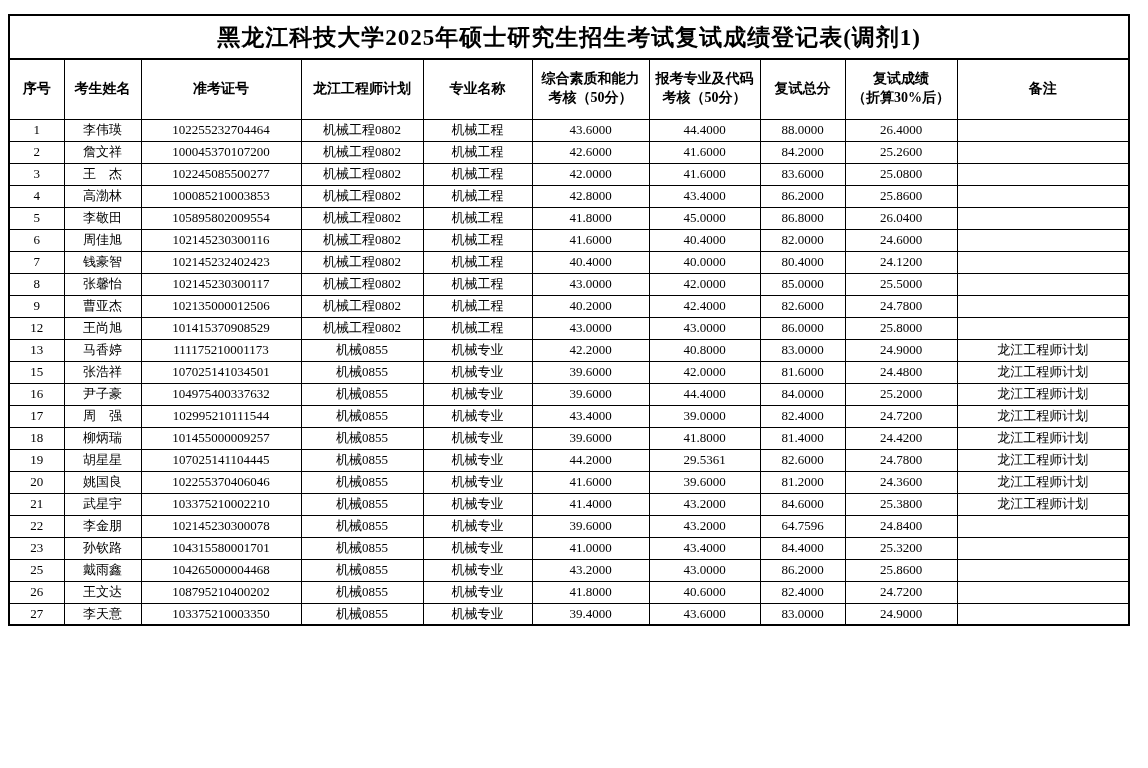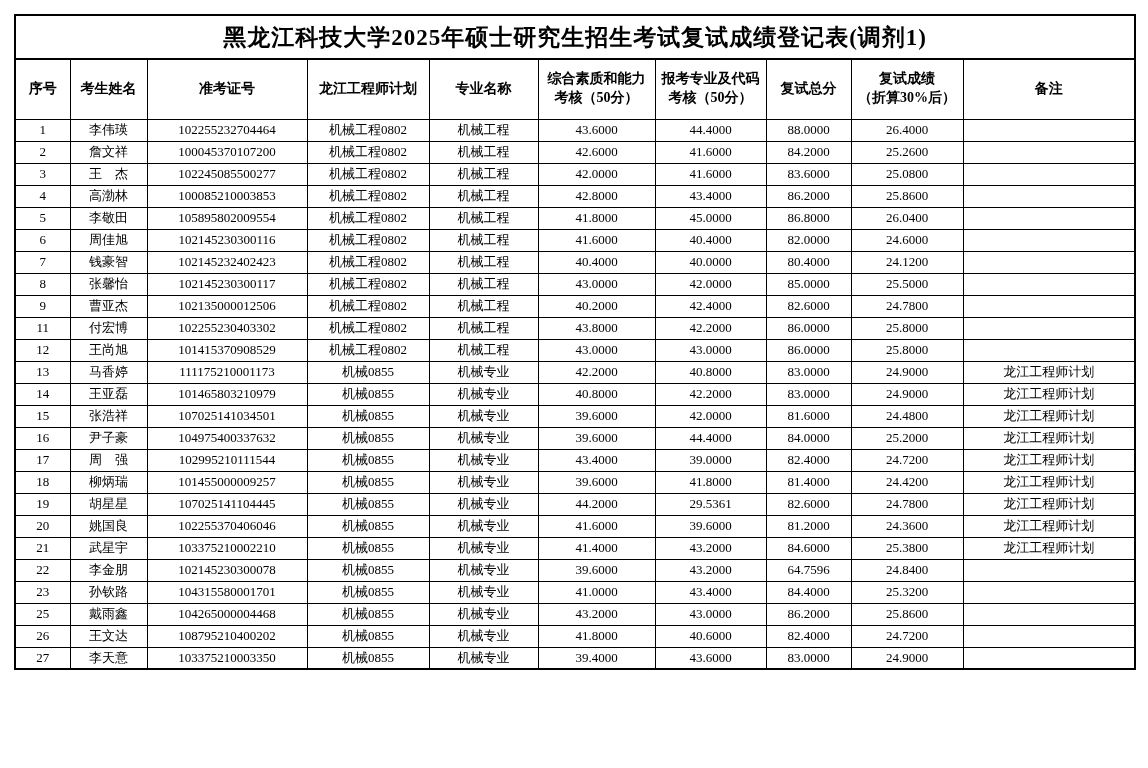--- a/index.html
+++ b/index.html
@@ -11,21 +11,21 @@
   }
   .sheet {
     width: 1148px;
     height: 768px;
     background: #ffffff;
     position: relative;
     box-sizing: border-box;
   }
   table.score-table {
     position: absolute;
-    left: 14px;
+    left: 8px;
     top: 14px;
     width: 1120px;
     border-collapse: collapse;
     table-layout: fixed;
     border: 2px solid #000000;
   }
   table.score-table td, table.score-table th {
     border: 1px solid #000000;
     text-align: center;
     vertical-align: middle;
@@ -204,63 +204,39 @@
           <td>102135000012506</td>
           <td>机械工程0802</td>
           <td>机械工程</td>
           <td>40.2000</td>
           <td>42.4000</td>
           <td>82.6000</td>
           <td>24.7800</td>
           <td></td>
         </tr>
         <tr>
-          <td>11</td>
-          <td>付宏博</td>
-          <td>102255230403302</td>
-          <td>机械工程0802</td>
-          <td>机械工程</td>
-          <td>43.8000</td>
-          <td>42.2000</td>
-          <td>86.0000</td>
-          <td>25.8000</td>
-          <td></td>
-        </tr>
-        <tr>
           <td>12</td>
           <td>王尚旭</td>
           <td>101415370908529</td>
           <td>机械工程0802</td>
           <td>机械工程</td>
           <td>43.0000</td>
           <td>43.0000</td>
           <td>86.0000</td>
           <td>25.8000</td>
           <td></td>
         </tr>
         <tr>
           <td>13</td>
           <td>马香婷</td>
           <td>111175210001173</td>
           <td>机械0855</td>
           <td>机械专业</td>
           <td>42.2000</td>
           <td>40.8000</td>
-          <td>83.0000</td>
-          <td>24.9000</td>
-          <td>龙江工程师计划</td>
-        </tr>
-        <tr>
-          <td>14</td>
-          <td>王亚磊</td>
-          <td>101465803210979</td>
-          <td>机械0855</td>
-          <td>机械专业</td>
-          <td>40.8000</td>
-          <td>42.2000</td>
           <td>83.0000</td>
           <td>24.9000</td>
           <td>龙江工程师计划</td>
         </tr>
         <tr>
           <td>15</td>
           <td>张浩祥</td>
           <td>107025141034501</td>
           <td>机械0855</td>
           <td>机械专业</td>

